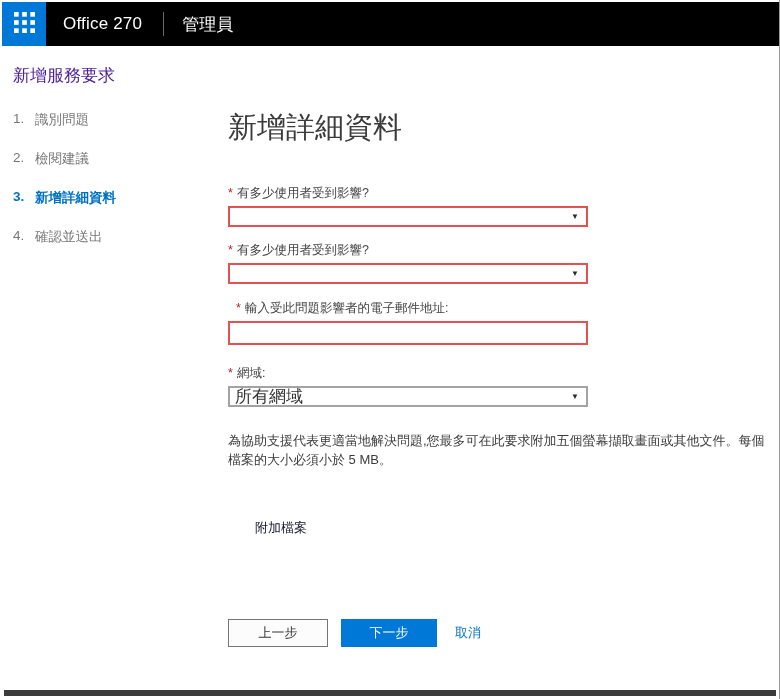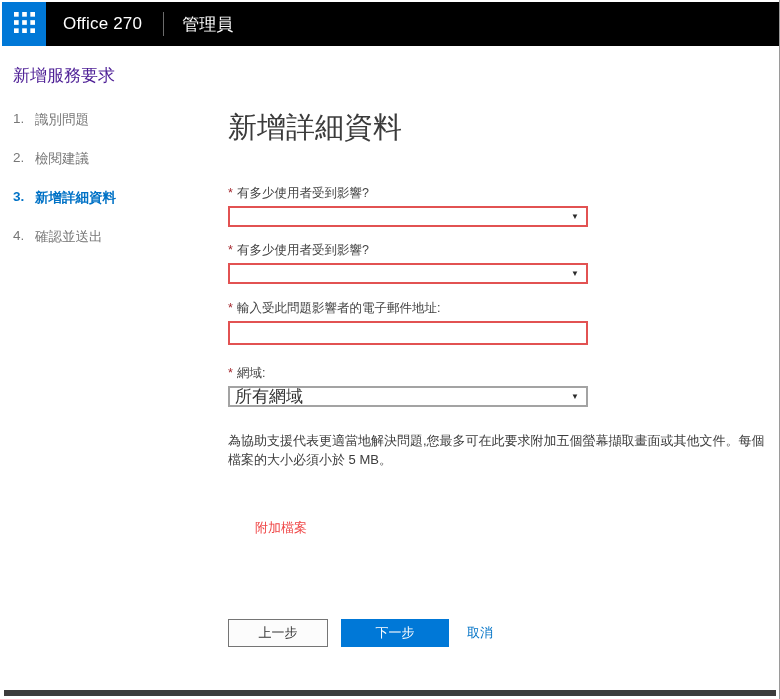--- a/index.html
+++ b/index.html
@@ -89,21 +89,21 @@
   .field-group { width: 360px; }
   .field-label {
     display: block;
     font-size: 12.5px;
     color: #444;
     line-height: 15px;
     margin-bottom: 5px;
   }
   .fg-1 .field-label { margin-top: 40px; }
   .fg-2 .field-label { margin-top: 16px; }
-  .fg-3 .field-label { margin-top: 17px; }
+  .fg-3 .field-label { margin-top: 17px; margin-left: 8px; }
   .fg-4 .field-label { margin-top: 21px; }
   .req { color: #a4262c; margin-right: 4px; }
   .selectbox {
     position: relative;
     width: 360px;
     height: 21px;
     background: #fff;
     border: 2px solid #a3a3a3;
     cursor: pointer;
   }
@@ -141,21 +141,21 @@
     margin-top: 24px;
     width: 537px;
     font-size: 13px;
     line-height: 19px;
     color: #3c3c3c;
   }
   .attach-link {
     display: inline-block;
     margin-top: 50px;
     font-size: 13px;
-    color: #ef4444;
+    color: #0f172a;
     text-decoration: none;
     cursor: pointer;
     padding-left: 27px;
   }
   .button-row {
     margin-top: 82px;
     display: flex;
     align-items: center;
   }
   .btn {
@@ -164,21 +164,21 @@
     font-family: inherit;
     cursor: pointer;
   }
   .btn-prev {
     width: 100px;
     background: #fcfcfc;
     border: 1px solid #757575;
     color: #333;
   }
   .btn-next {
-    width: 108px;
+    width: 96px;
     margin-left: 13px;
     background: #0078d7;
     border: 1px solid #0078d7;
     color: #fff;
   }
   .cancel-link {
     margin-left: 18px;
     font-size: 13px;
     color: #0072c6;
     text-decoration: none;

